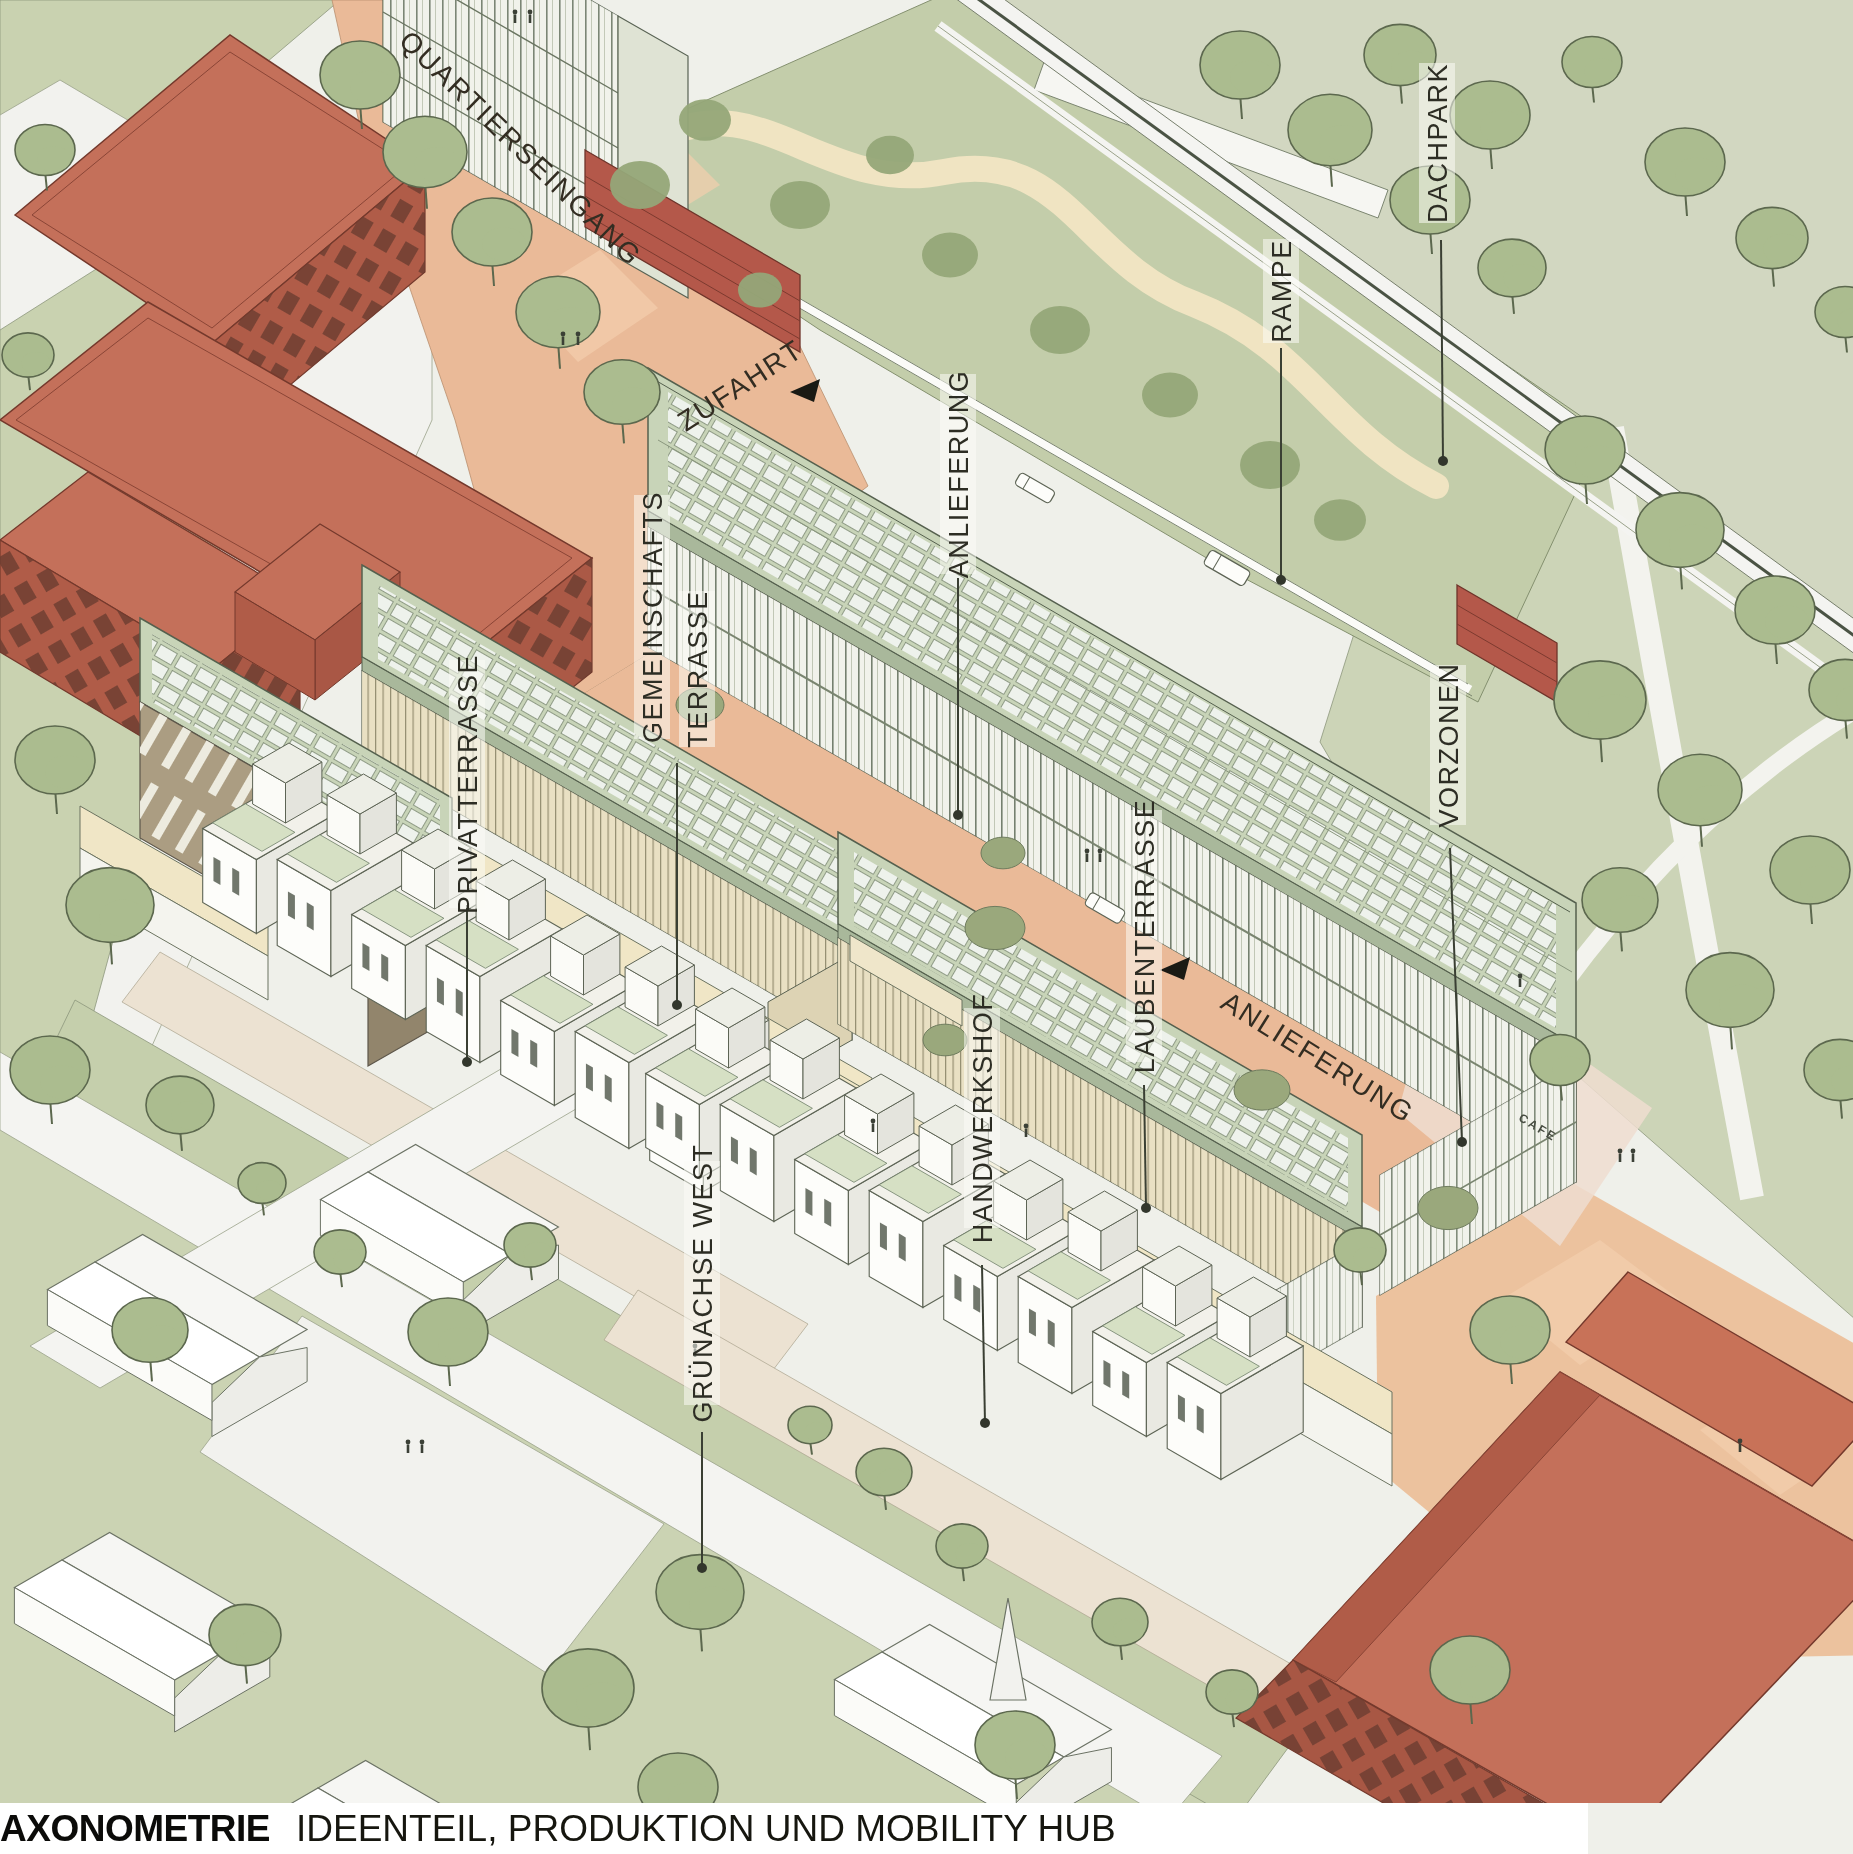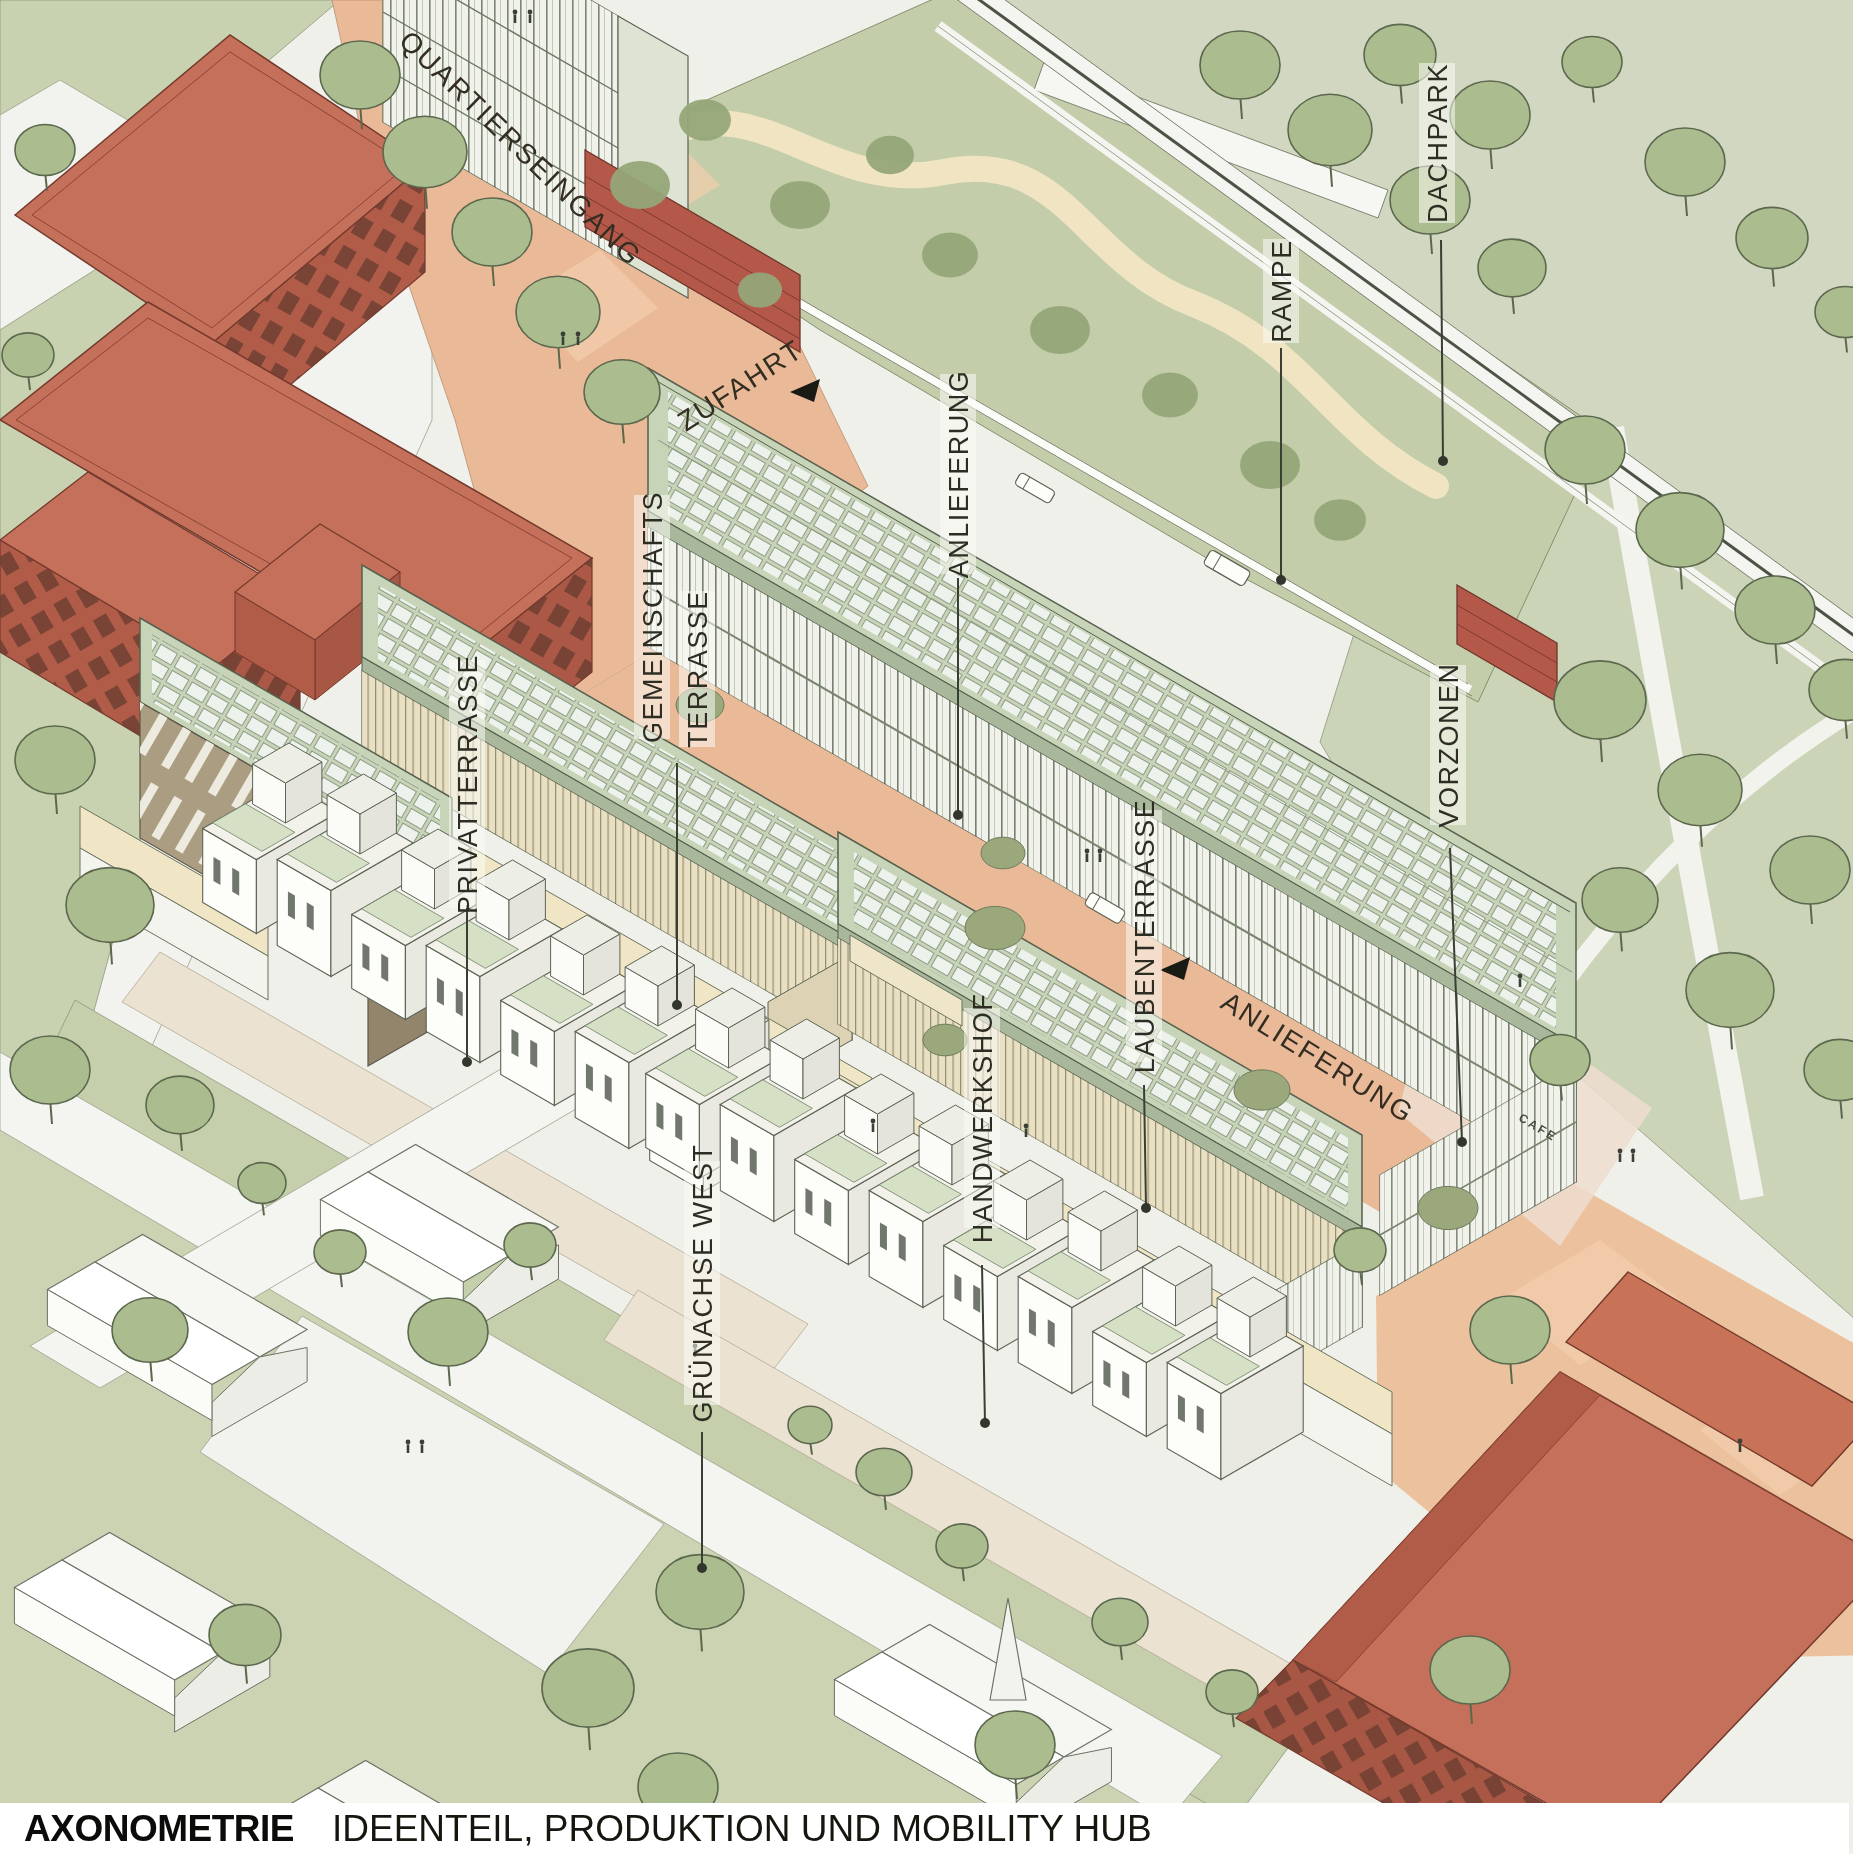--- a/index.html
+++ b/index.html
@@ -5,22 +5,22 @@
   html,body{margin:0;padding:0;background:#ffffff;}
   #stage{position:relative;width:1853px;height:1854px;overflow:hidden;background:#eff0ea;
          font-family:"Liberation Sans",sans-serif;}
   #scene{position:absolute;left:0;top:0;}
   svg text{font-family:"Liberation Sans",sans-serif;}
   .anno{font-size:27px;letter-spacing:1.5px;fill:#2d2d24;}
   .anno-diag{font-size:28px;letter-spacing:2px;fill:#332d22;}
   .labelbg{fill:rgba(251,251,246,0.55);}
   .leader{stroke:#3a3f33;stroke-width:2;fill:none;}
   .ldot{fill:#32362c;}
-  #caption{position:absolute;left:0;bottom:0;width:1849px;height:51px;background:#ffffff;
-           display:flex;align-items:center;gap:38px;padding-left:24px;box-sizing:border-box;}
+  #caption{position:absolute;left:0;bottom:0;width:1588px;height:51px;background:#ffffff;
+           display:flex;align-items:center;gap:26px;padding-left:0;box-sizing:border-box;}
   #caption .t{font-size:37px;font-weight:bold;color:#0b0b09;letter-spacing:-0.5px;}
   #caption .s{font-size:37px;font-weight:normal;color:#16160f;letter-spacing:0px;}
 </style>
 </head>
 <body>
 
 <div id="stage">
 <svg id="scene" width="1853" height="1803" viewBox="0 0 1853 1803">
   <defs>
     <pattern id="solar" width="23" height="17" patternUnits="userSpaceOnUse" patternTransform="rotate(30)">

